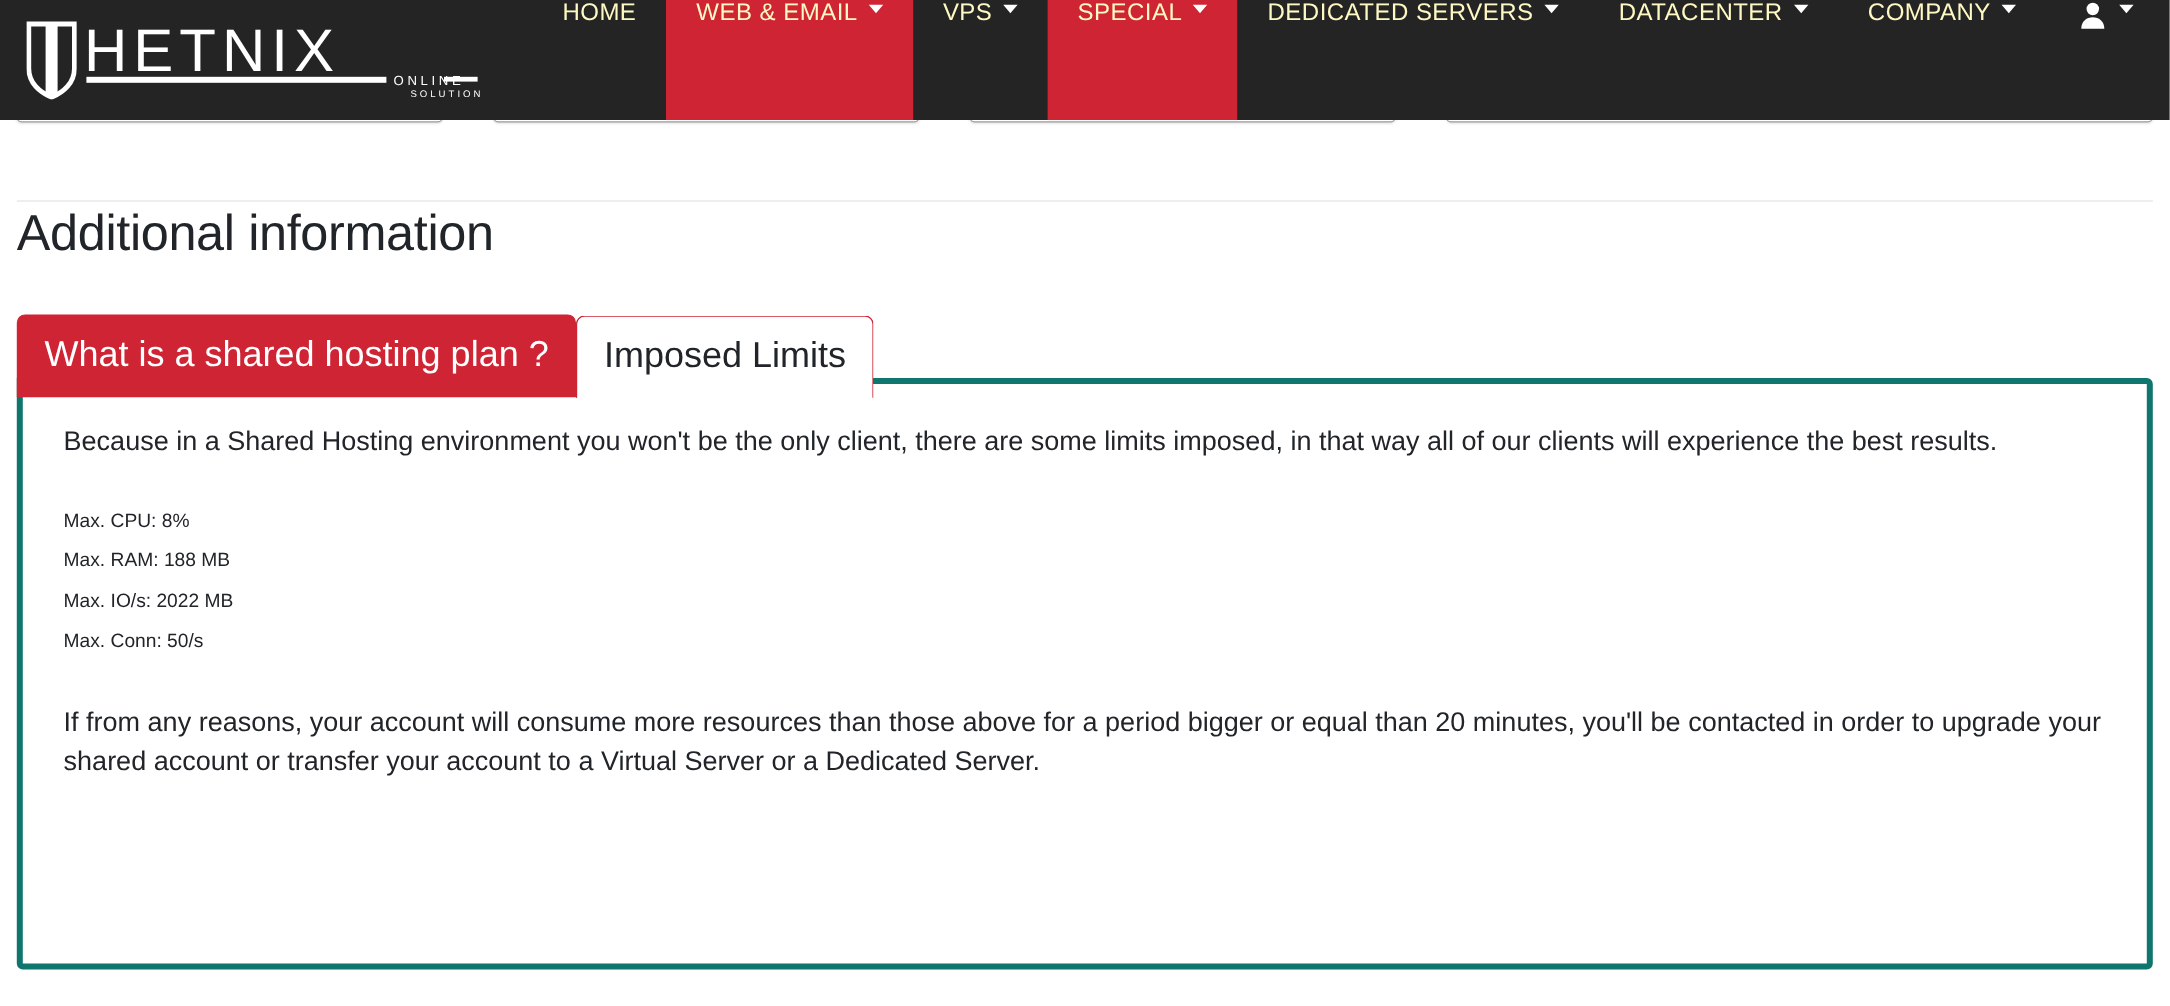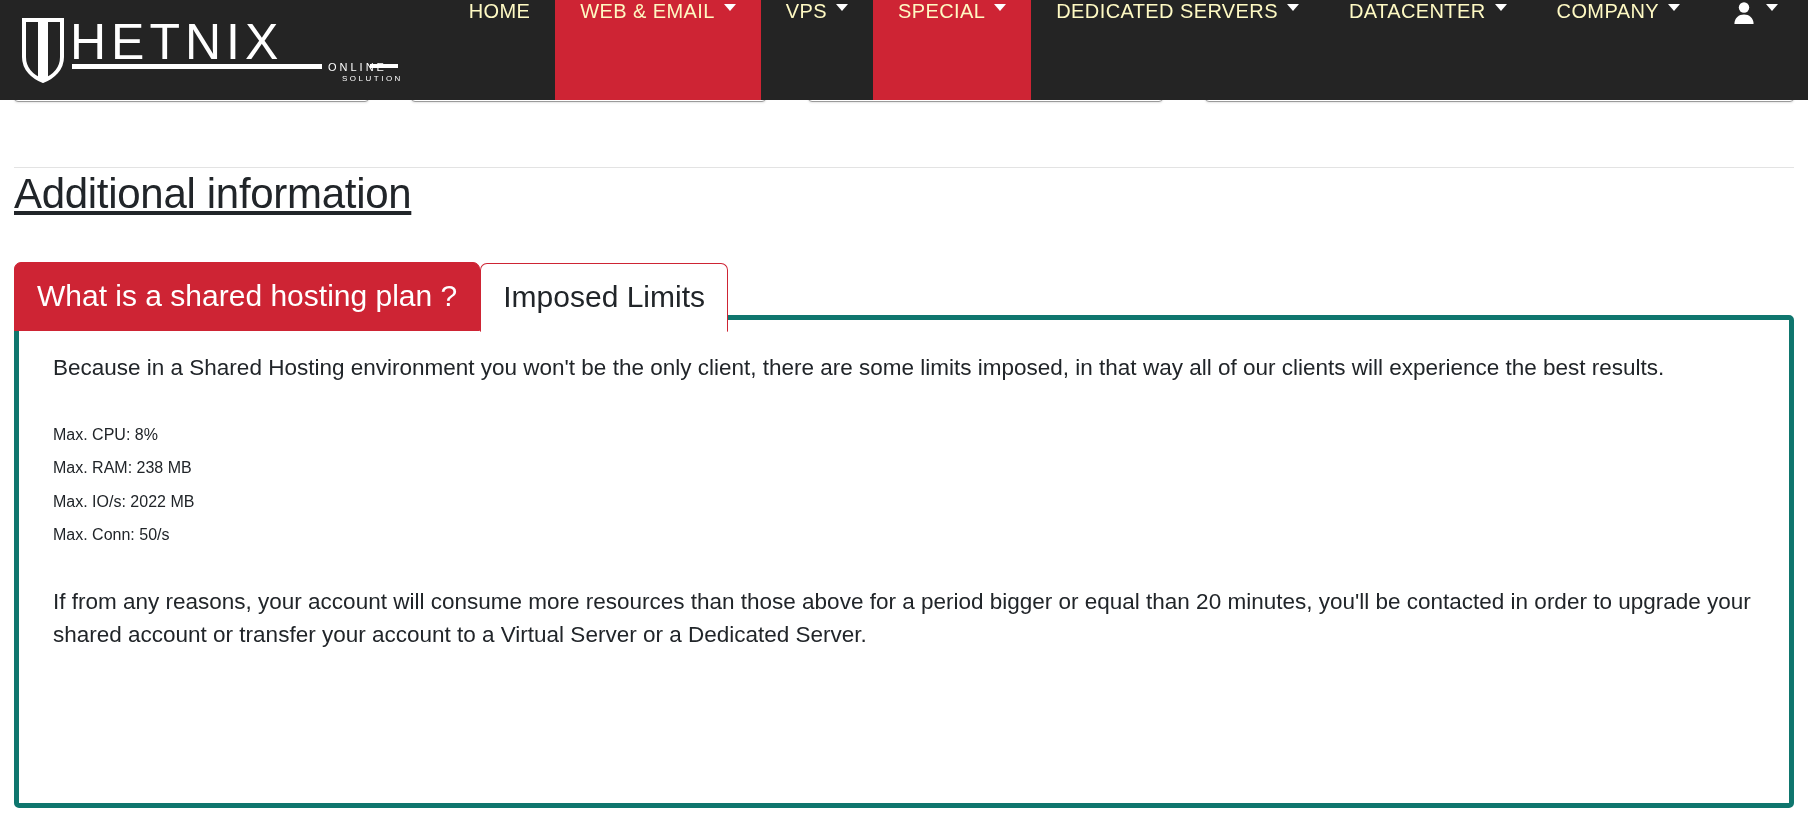--- a/index.html
+++ b/index.html
@@ -101,21 +101,20 @@
 
   
   .page-title {
     position: absolute;
     left: 14px;
     top: 170px;
     font-size: 42px;
     font-weight: 400;
     color: #212529;
     letter-spacing: -0.3px;
-    text-decoration: underline;
   }
 
   
   .tabs {
     position: absolute;
     left: 14px;
     top: 262px;
     display: flex;
     align-items: flex-end;
     z-index: 3;
@@ -248,18 +247,18 @@
 
 <div class="tabs" id="tab-strip">
     <div class="tab active-red"><span>What is a shared hosting plan ?</span></div>
     <div class="tab selected"><span>Imposed Limits</span></div>
   </div>
 
 <div class="panel">
   <p>Because in a Shared Hosting environment you won't be the only client, there are some limits imposed, in that way all of our clients will experience the best results.</p>
   <div class="limits" id="limits-list">
       <div>Max. CPU: 8%</div>
-      <div>Max. RAM: 238 MB</div>
+      <div>Max. RAM: 188 MB</div>
       <div>Max. IO/s: 2022 MB</div>
       <div>Max. Conn: 50/s</div>
     </div>
   <p class="gap">If from any reasons, your account will consume more resources than those above for a period bigger or equal than 20 minutes, you'll be contacted in order to upgrade your shared account or transfer your account to a Virtual Server or a Dedicated Server.</p>
 </div>
 
 </body></html>

